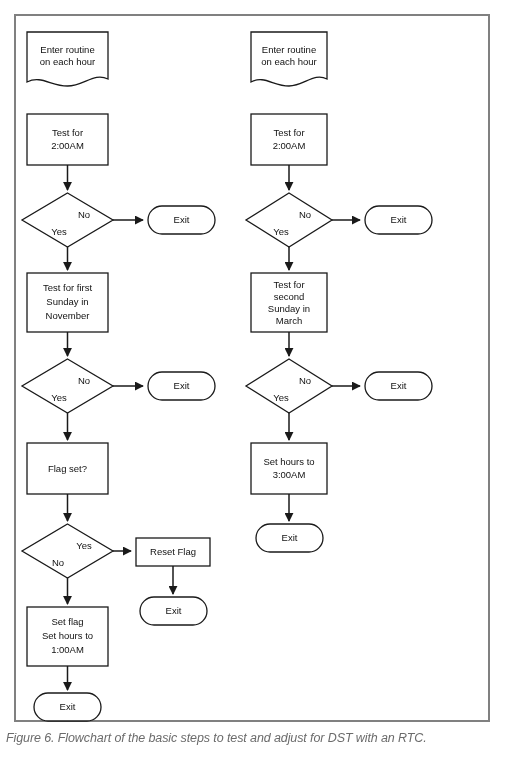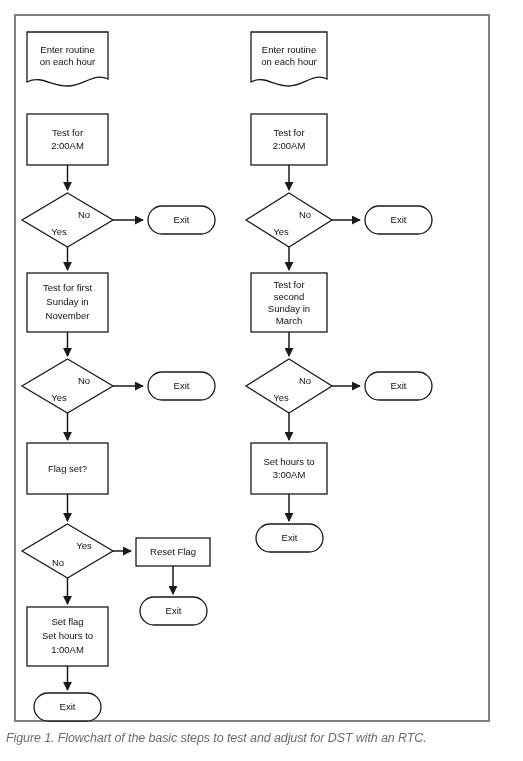--- a/index.html
+++ b/index.html
@@ -203,15 +203,15 @@
     </g>
     <line class="connector" x1="289" y1="494" x2="289" y2="521" marker-end="url(#arrow)"></line>
     <g>
       <rect class="shape" x="256" y="524" width="67" height="28" rx="14" ry="14"></rect>
       <text class="node-text" x="289.5" y="538">Exit</text>
     </g>
 
   </svg>
   </div>
 
-  <div id="caption">Figure 1. Flowchart of the basic steps to test and adjust for DST with an RTC.</div>
+  <div id="caption">Figure 6. Flowchart of the basic steps to test and adjust for DST with an RTC.</div>
 
 </div>
 
 </body></html>

